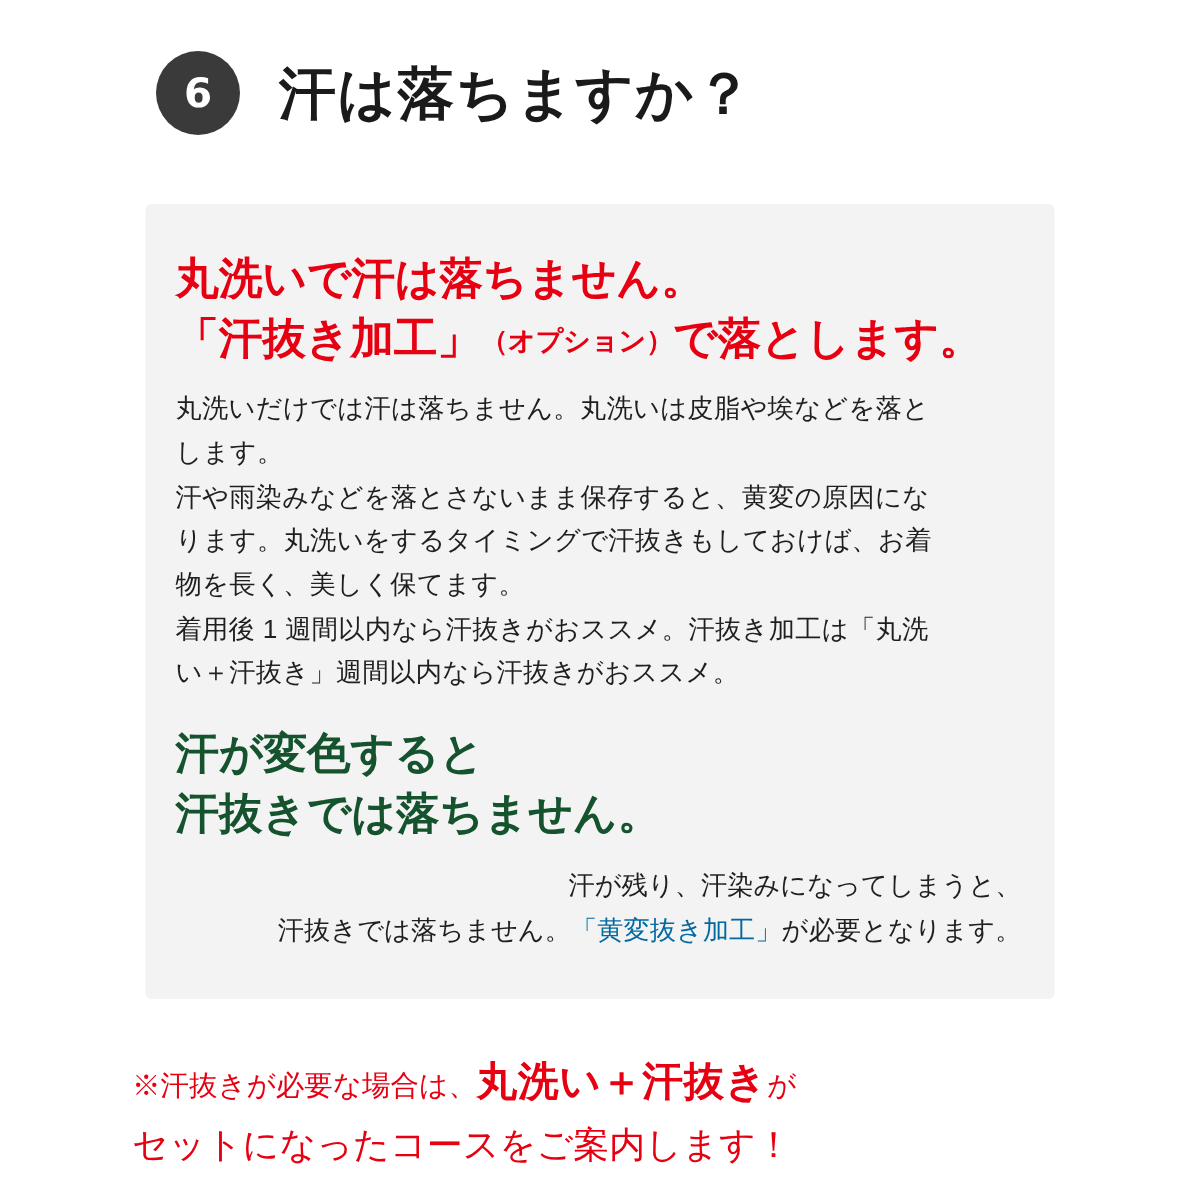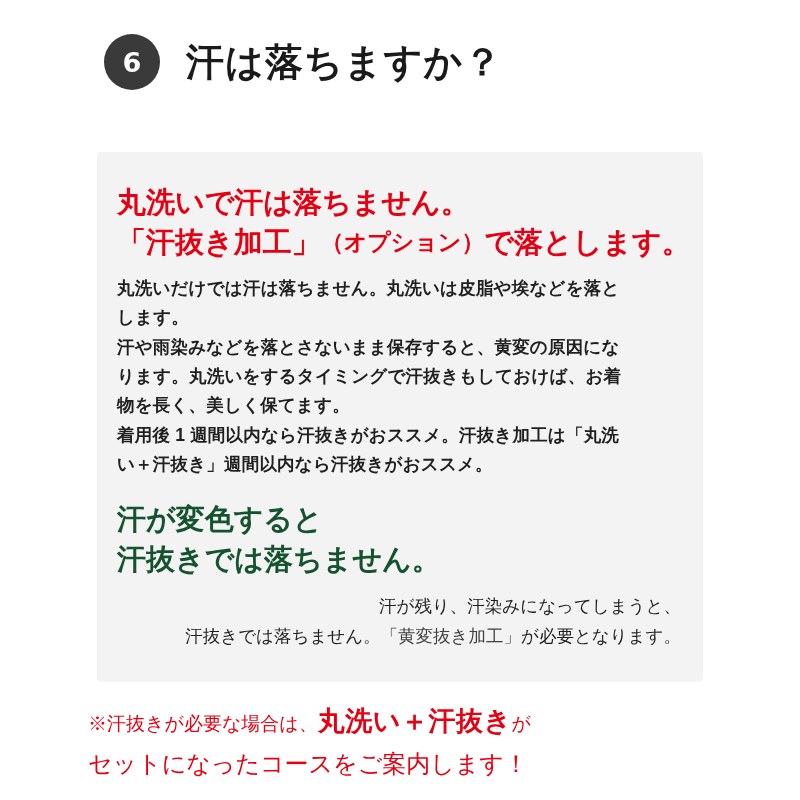--- a/index.html
+++ b/index.html
@@ -49,54 +49,53 @@
     font-weight: bold;
     color: #1a1a1a;
     letter-spacing: 1px;
     white-space: nowrap;
   }
 
   
   .panel {
     position: absolute;
     left: 97px;
-    top: 152px;
+    top: 136px;
     width: 606px;
     height: 530px;
     background: #f3f3f3;
     border-radius: 4px;
   }
   .panel-inner {
     padding: 30px 22px 0 20px;
   }
 
   .headline {
     color: #e60012;
     font-weight: bold;
     font-size: 29px;
     line-height: 1.38;
     letter-spacing: 0px;
     white-space: nowrap;
   }
   .headline .small {
-    font-size: 23px;
+    font-size: 18px;
     font-weight: bold;
     vertical-align: 2px;
   }
 
   .body-text {
     margin-top: 12px;
     font-size: 17.5px;
     line-height: 1.62;
     color: #1f1f1f;
     letter-spacing: 0.2px;
   }
   .body-text p {
     margin: 0 0 1px 0;
-    font-weight: bold;
   }
 
   .headline2 {
     margin-top: 22px;
     color: #14532d;
     font-weight: bold;
     font-size: 29px;
     line-height: 1.36;
     white-space: nowrap;
   }
@@ -105,21 +104,21 @@
     margin-top: 13px;
     font-size: 17.5px;
     line-height: 1.7;
     color: #1f1f1f;
   }
   .body-text2 p {
     margin: 0;
     text-align: right;
   }
   .inline-red {
-    color: #404040;
+    color: #0369a1;
     margin-top: 48px;
   }
 
   
   .footnote {
     position: absolute;
     left: 88px;
     top: 700px;
     width: 640px;
     color: #e60012;

